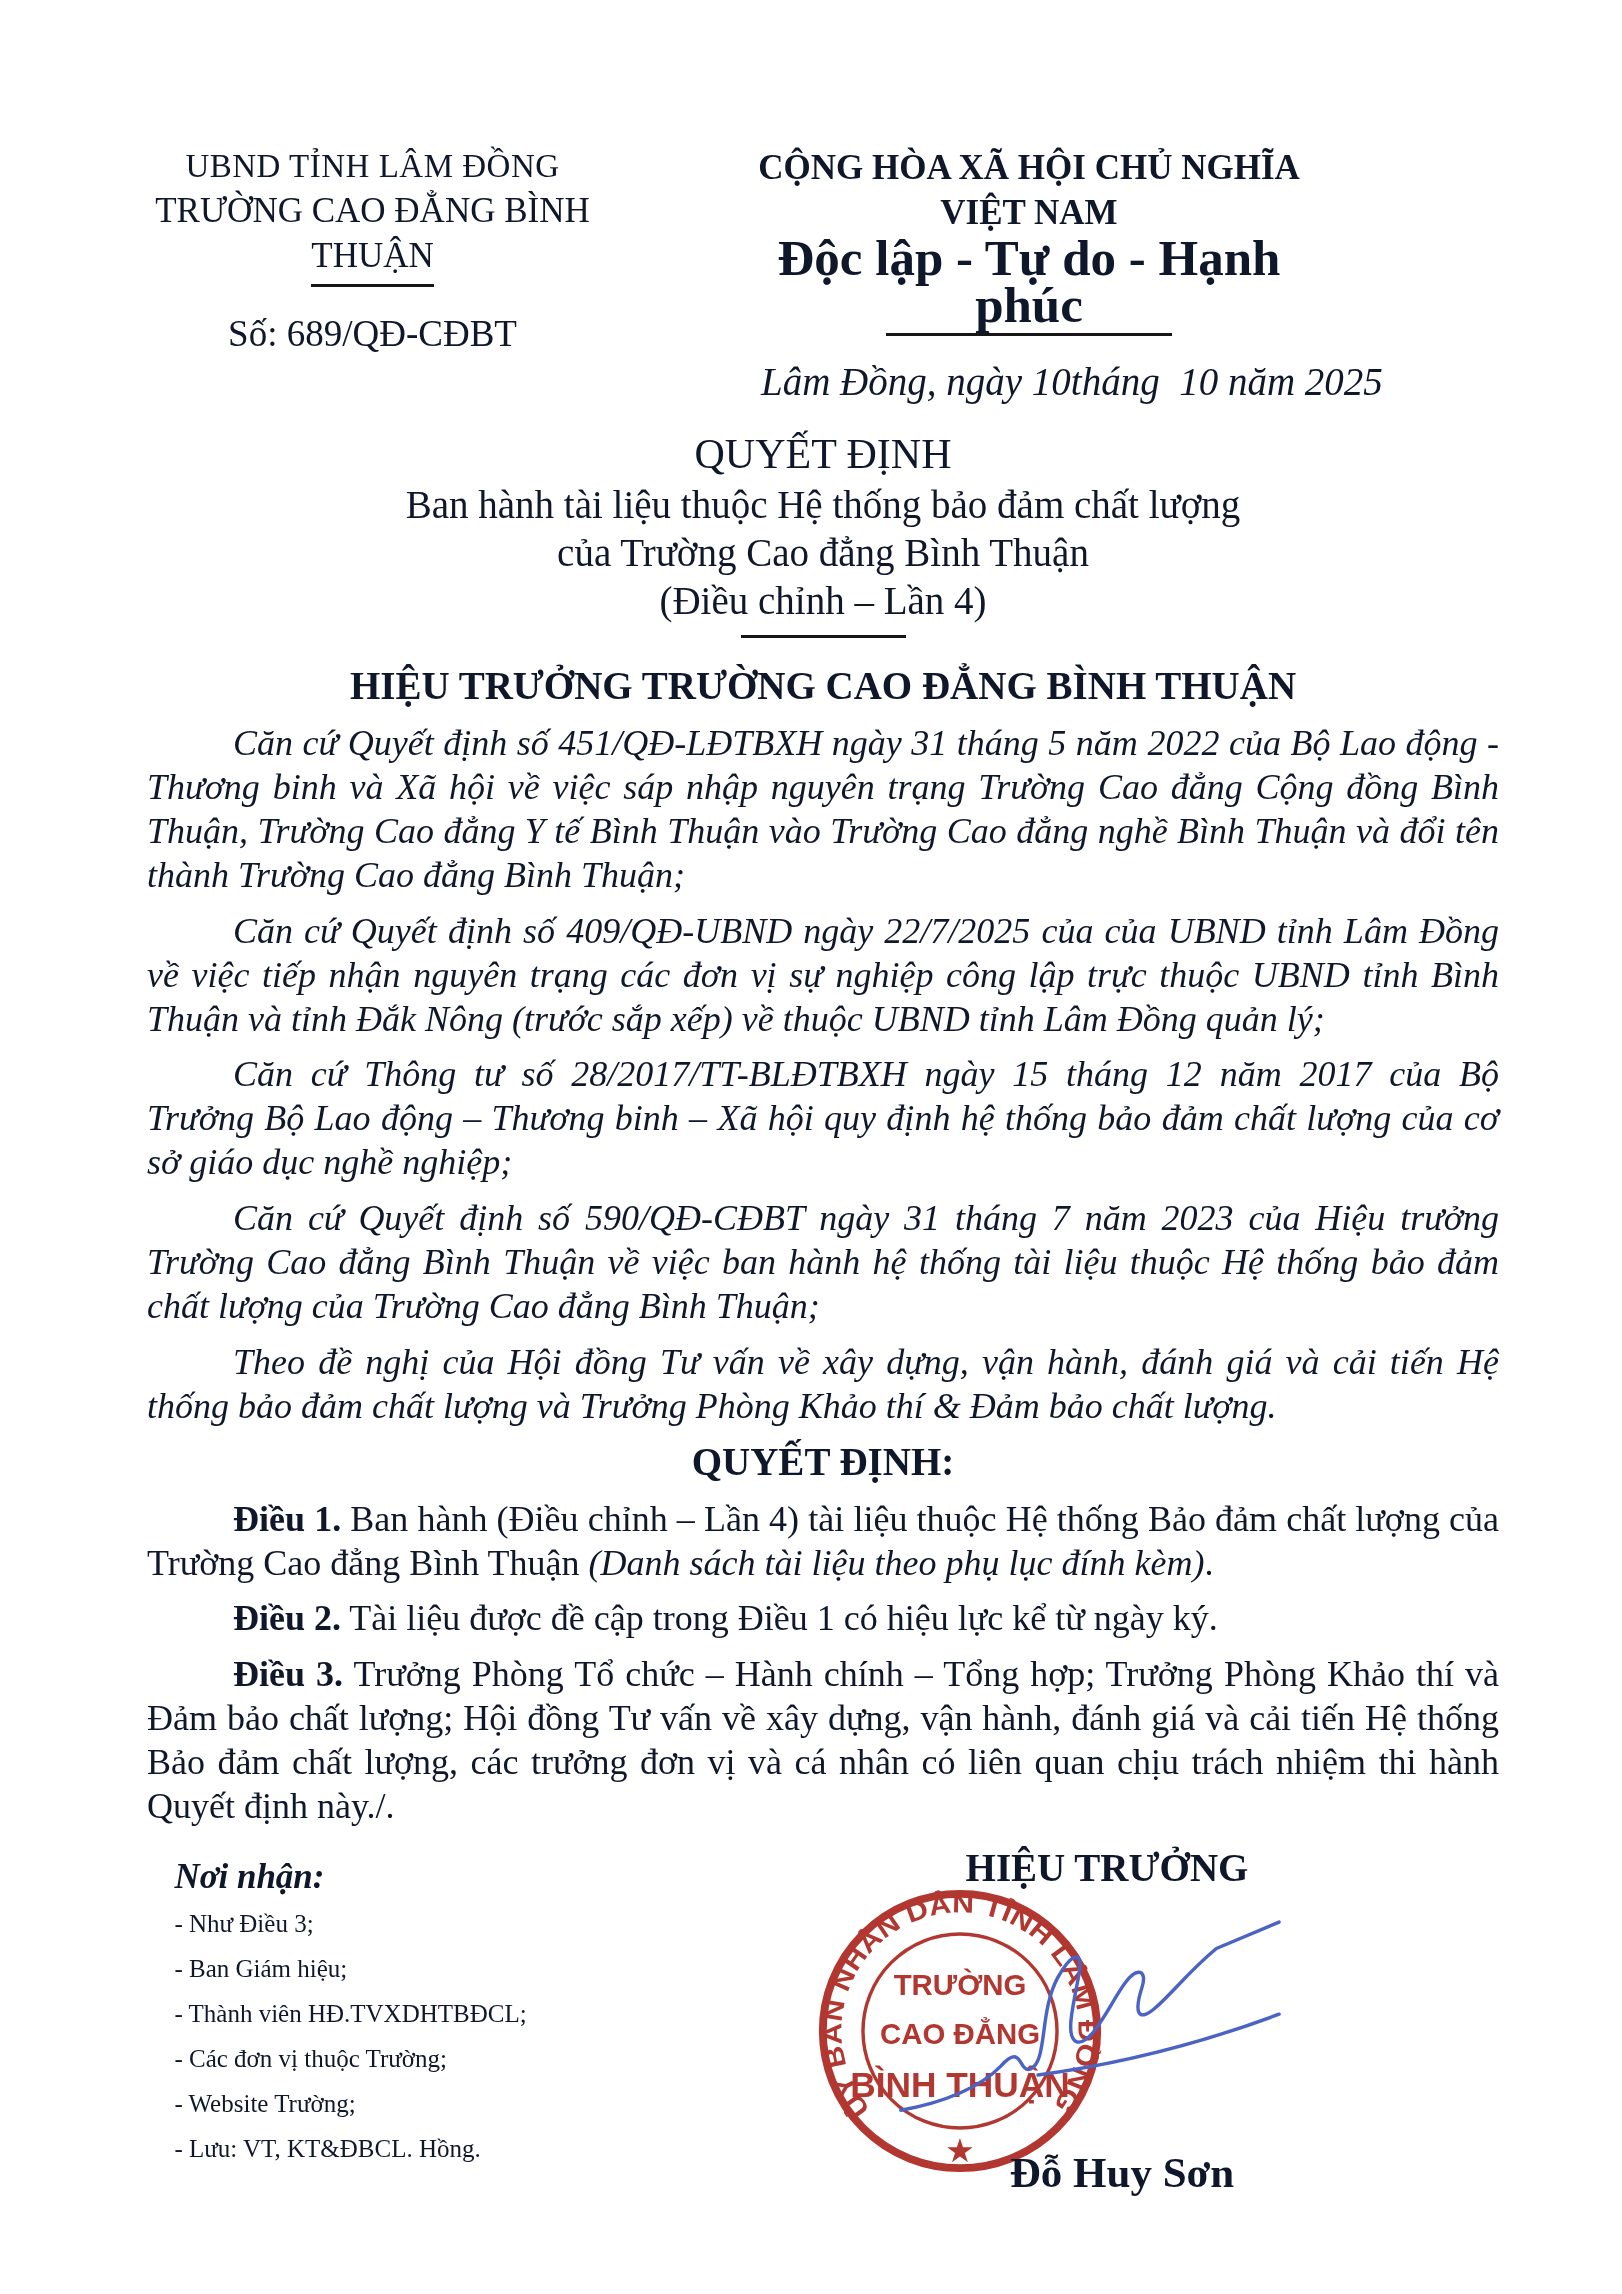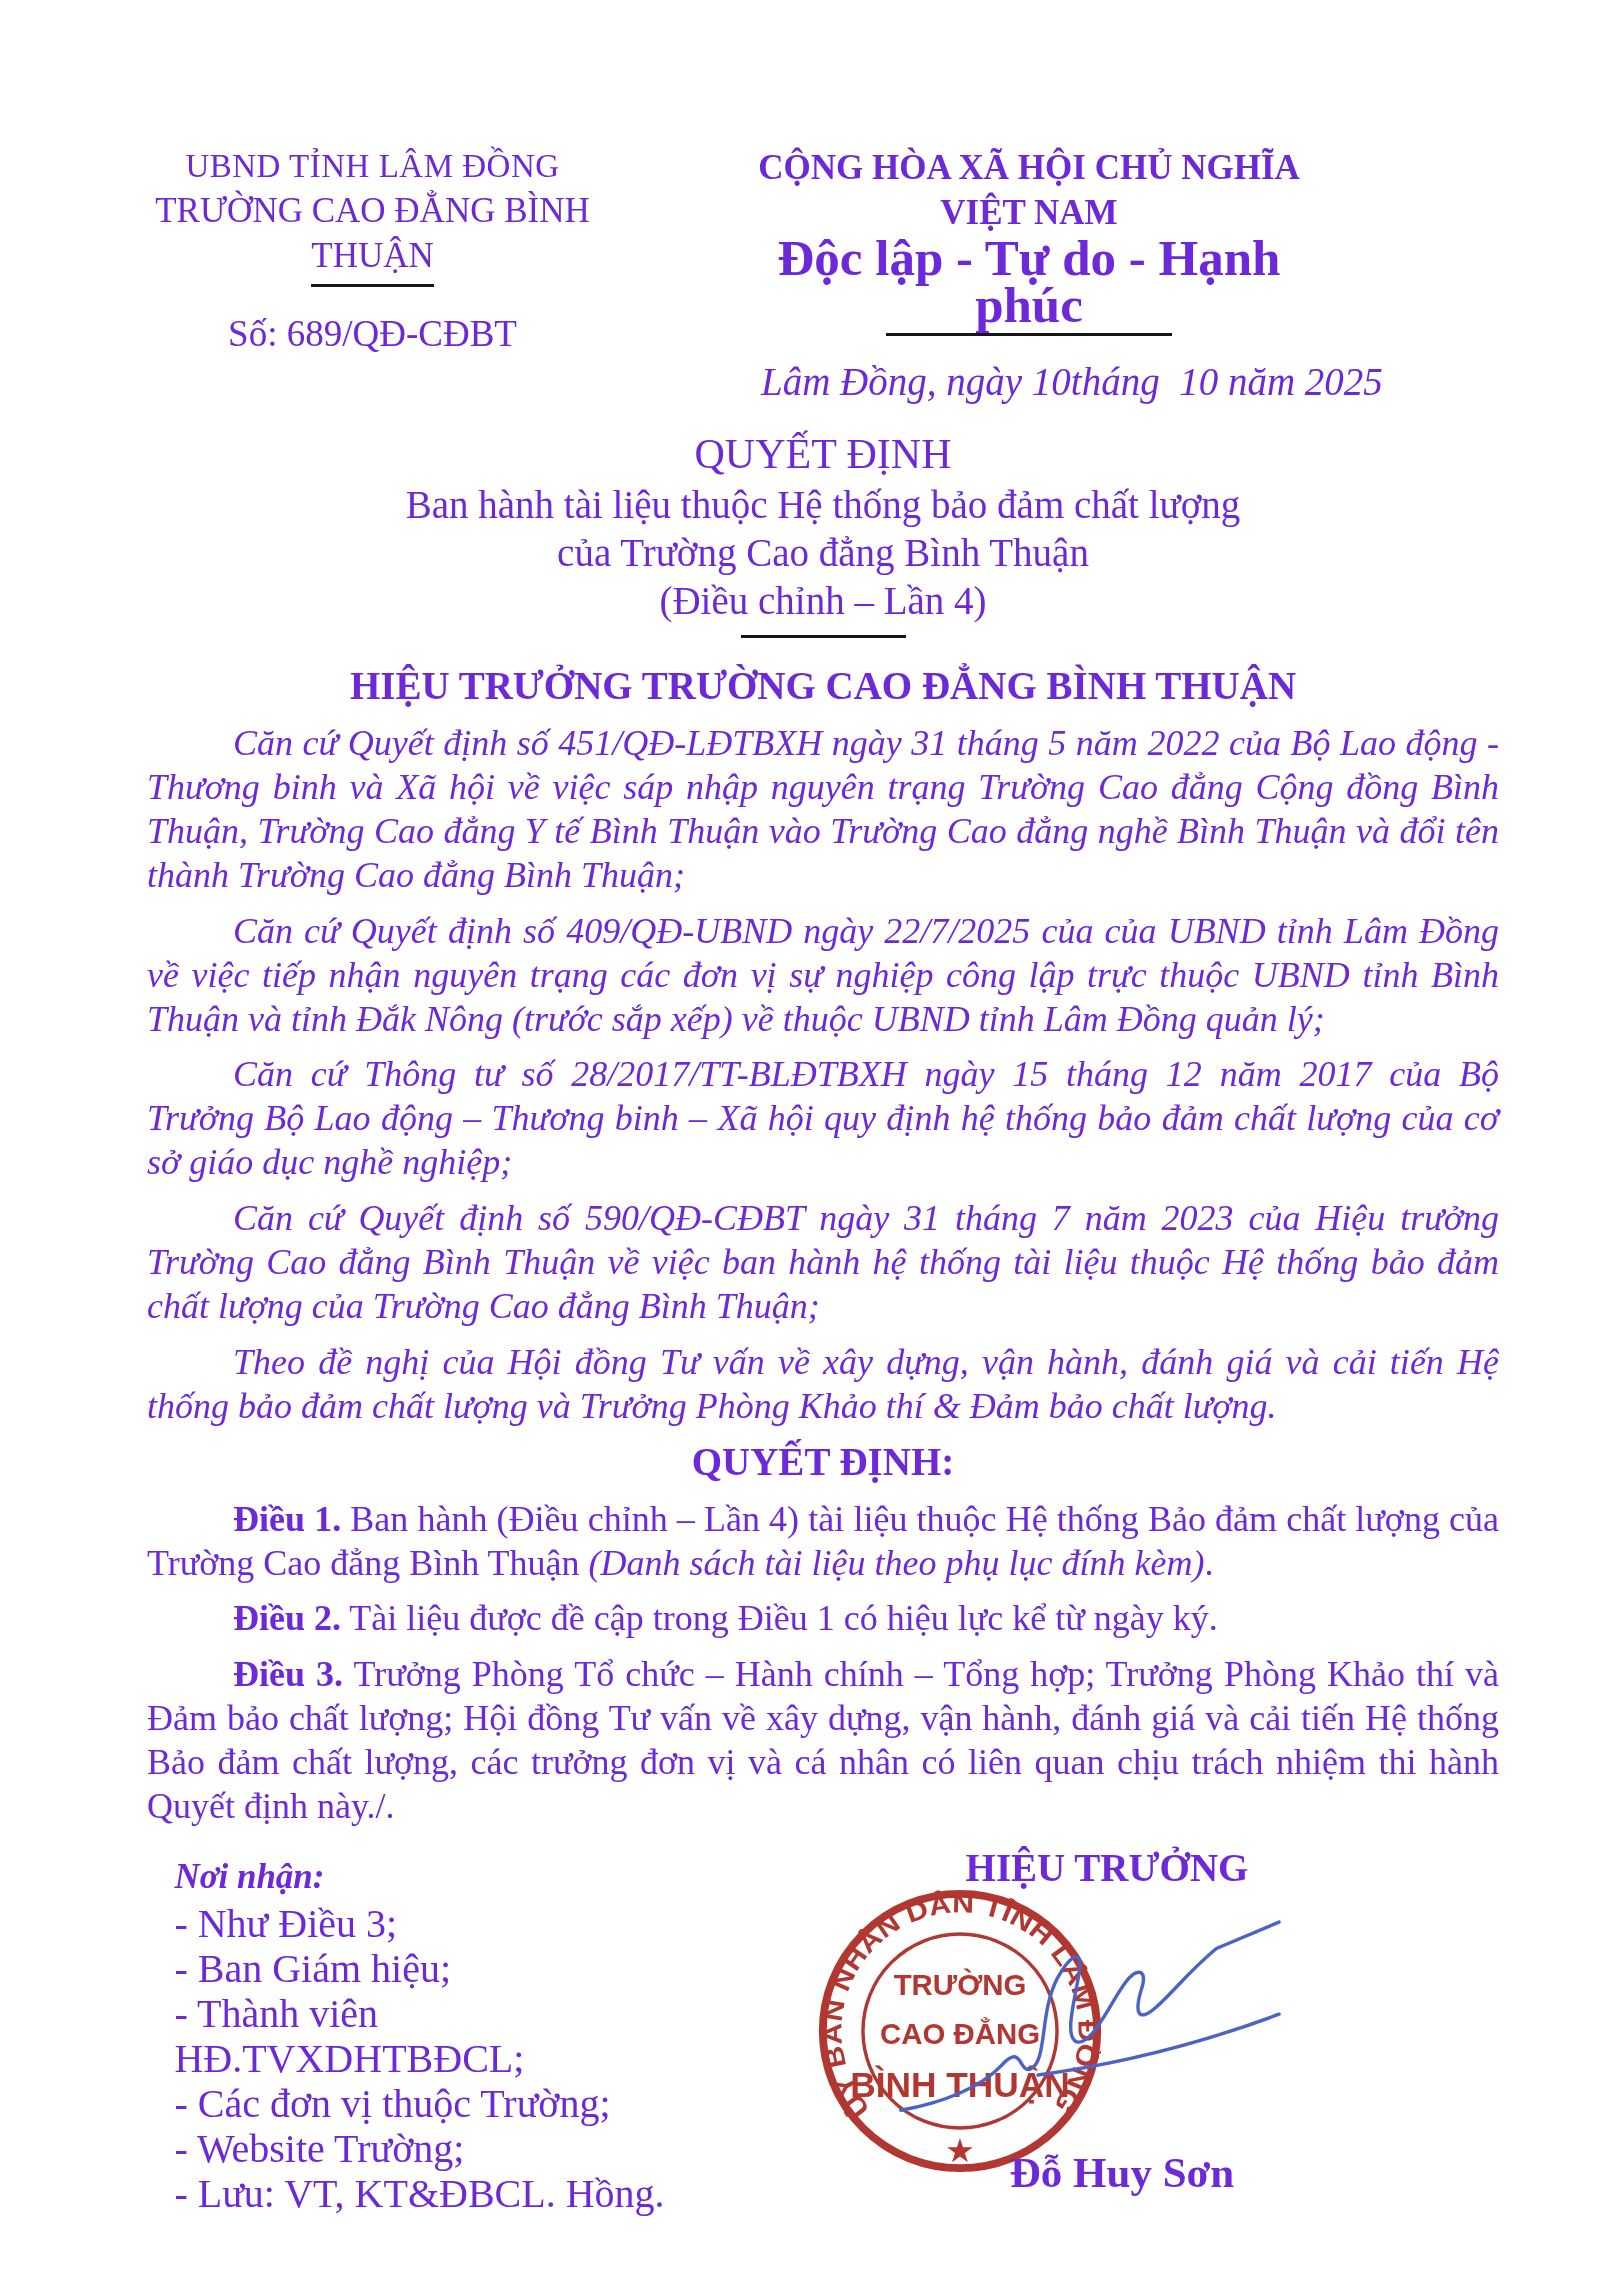--- a/index.html
+++ b/index.html
@@ -4,21 +4,21 @@
 <style>
   html,body{margin:0;padding:0;background:#888;}
   .page{
     position:relative;
     width:1622px;height:2295px;
     margin:0 auto;
     background:#ffffff;
     box-sizing:border-box;
     padding:145px 123px 0 147px;
     font-family:"Liberation Serif","DejaVu Serif",serif;
-    color:#6d28d9;
+    color:#0f172a;
     overflow:hidden;
   }
   
   .header{display:flex;}
   .header-left{width:451px;text-align:center;}
   .header-right{width:608px;margin-left:127px;text-align:center;}
   .h-org{font-size:33px;line-height:43px;letter-spacing:0.5px;}
   .h-school{font-size:35px;line-height:45px;font-weight:normal;}
   .rule{background:#161616;margin:5.9px auto 0;}
   .rule-left{width:123px;height:2.9px;}
@@ -40,21 +40,21 @@
     font-size:36px;line-height:44px;
     text-align:justify;text-indent:86px;
   }
   p.preamble{font-style:italic;}
   .art-label{font-weight:bold;}
   .it{font-style:italic;}
   
   .footer{display:flex;margin-top:15.7px;height:549px;}
   .footer-left{width:568px;box-sizing:border-box;padding-left:27.4px;padding-top:7.8px;}
   .recipients-label{font-size:35px;font-weight:bold;font-style:italic;line-height:49px;}
-  .recipient-item{font-size:40px;line-height:45px;}
+  .recipient-item{font-size:25px;line-height:45px;}
   .footer-right{flex:1;position:relative;text-align:center;}
   .sig-title{font-size:39px;font-weight:bold;line-height:47px;}
   .signer-name{position:absolute;top:304px;left:15px;width:100%;font-size:43px;font-weight:bold;}
   .stamp-svg{position:absolute;top:40px;left:98px;}
   .sig-svg{position:absolute;top:74px;left:176px;}
   .stamp-font{font-family:"Liberation Sans","DejaVu Sans",sans-serif;font-weight:bold;}
 </style>
 </head>
 <body>
 

